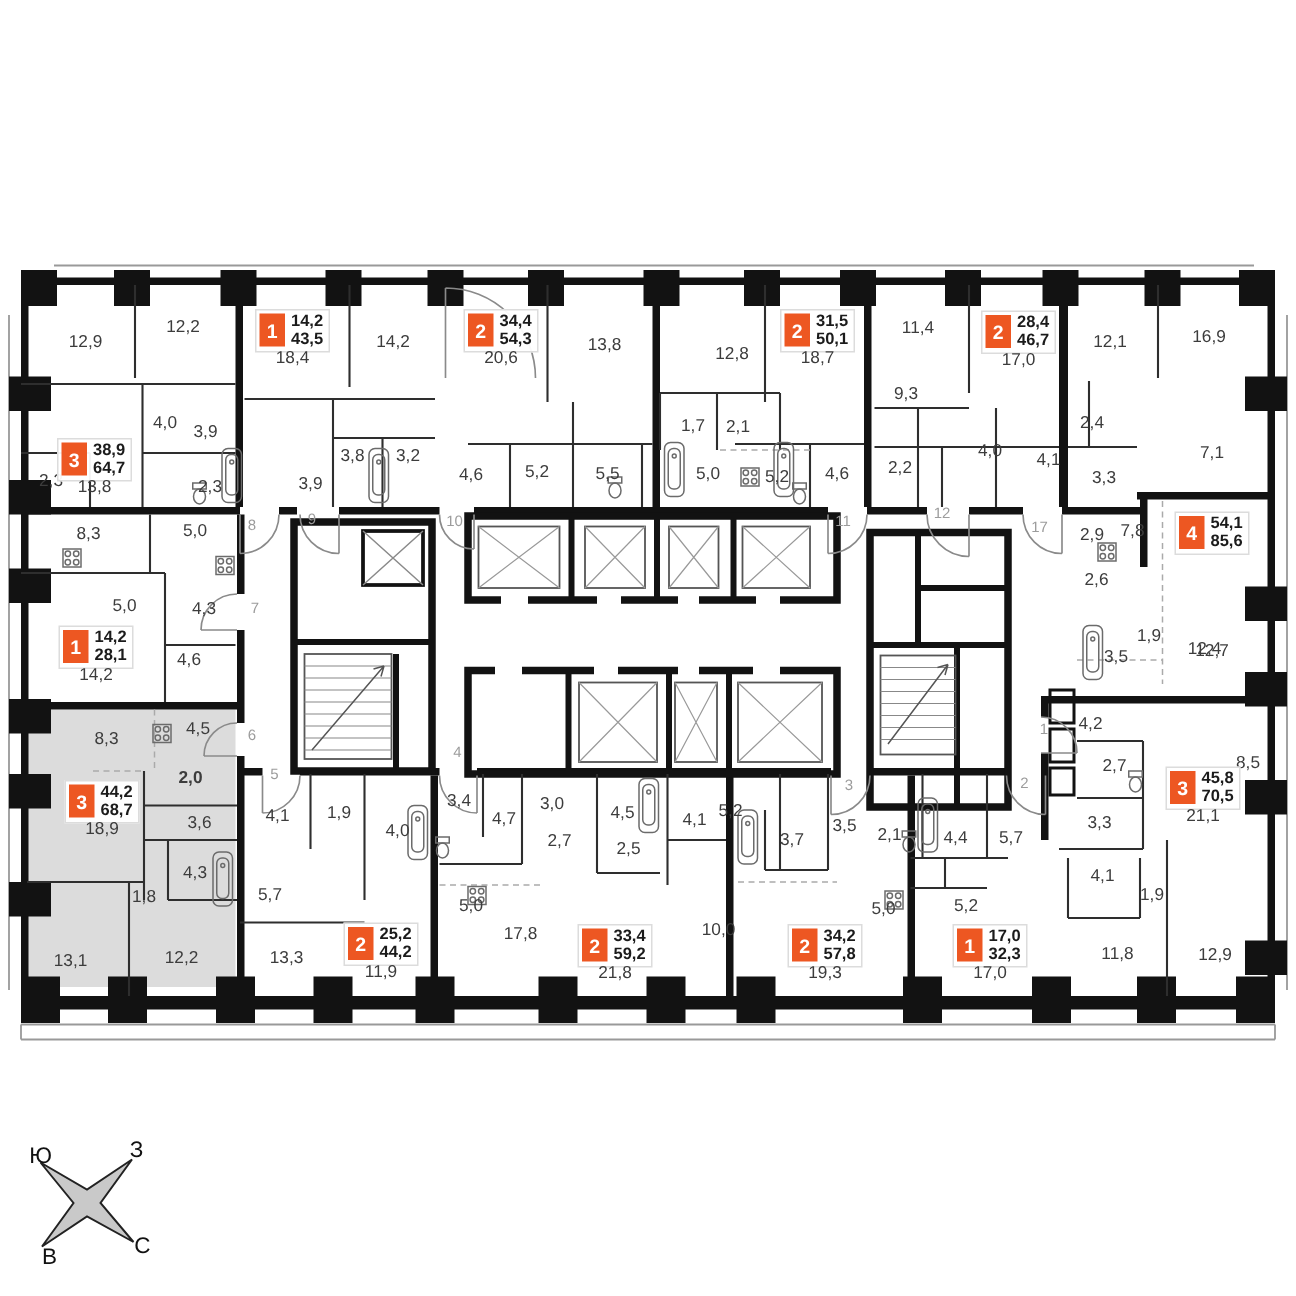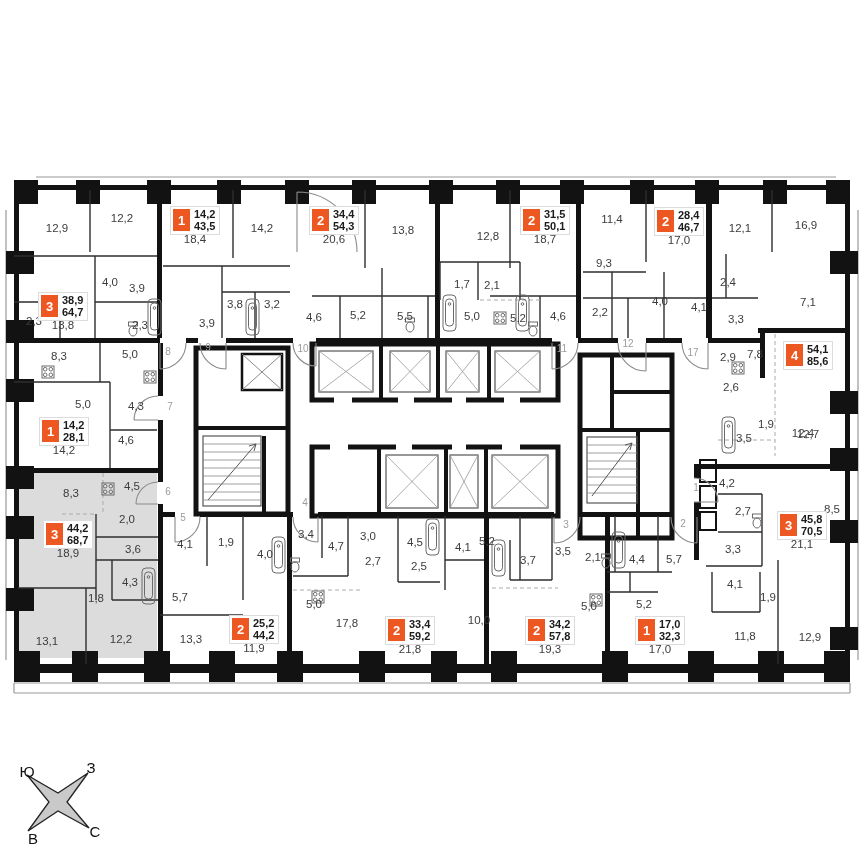--- a/index.html
+++ b/index.html
@@ -299,21 +299,21 @@
       <div class="room-label" style="left: 136px; top: 406px;">4,3</div>
       <div class="room-label" style="left: 126px; top: 440px;">4,6</div>
       <div class="room-label" style="left: 728px; top: 357px;">2,9</div>
       <div class="room-label" style="left: 755px; top: 354px;">7,8</div>
       <div class="room-label" style="left: 731px; top: 387px;">2,6</div>
       <div class="room-label" style="left: 766px; top: 424px;">1,9</div>
       <div class="room-label" style="left: 744px; top: 438px;">3,5</div>
       <div class="room-label" style="left: 803px; top: 433px;">12,4</div>
       <div class="room-label" style="left: 71px; top: 493px;">8,3</div>
       <div class="room-label" style="left: 132px; top: 486px;">4,5</div>
-      <div class="room-label" style="left: 127px; top: 519px;">2,0</div>
+      <div class="room-label" style="left: 127px; top: 519px; font-weight: bold;">2,0</div>
       <div class="room-label" style="left: 133px; top: 549px;">3,6</div>
       <div class="room-label" style="left: 130px; top: 582px;">4,3</div>
       <div class="room-label" style="left: 96px; top: 598px;">1,8</div>
       <div class="room-label" style="left: 47px; top: 641px;">13,1</div>
       <div class="room-label" style="left: 121px; top: 639px;">12,2</div>
       <div class="room-label" style="left: 185px; top: 544px;">4,1</div>
       <div class="room-label" style="left: 226px; top: 542px;">1,9</div>
       <div class="room-label" style="left: 265px; top: 554px;">4,0</div>
       <div class="room-label" style="left: 180px; top: 597px;">5,7</div>
       <div class="room-label" style="left: 191px; top: 639px;">13,3</div>

